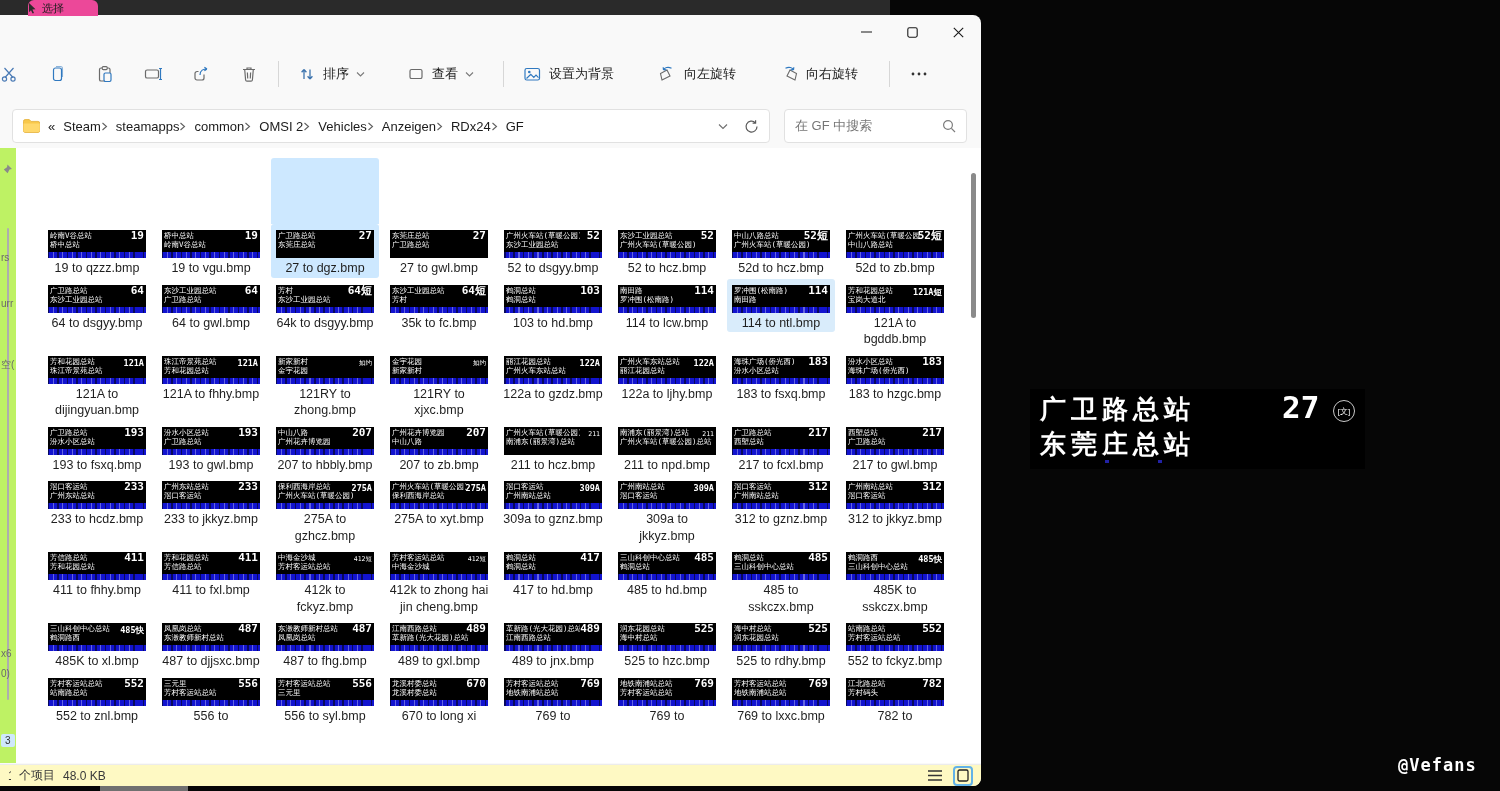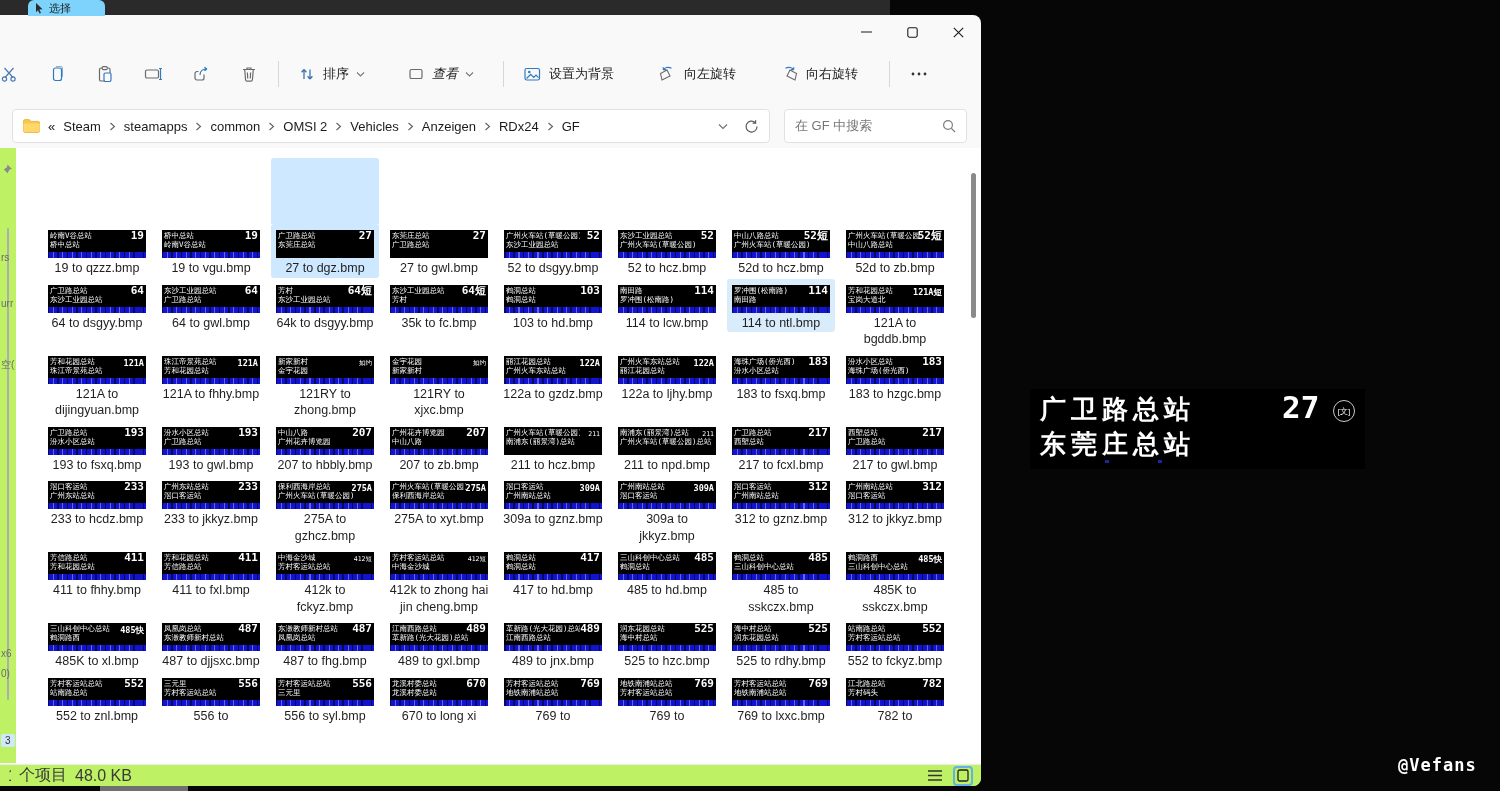--- a/index.html
+++ b/index.html
@@ -1,38 +1,38 @@
 <!DOCTYPE html>
 <html><head>
 <meta charset="utf-8">
 <style>
   html,body{margin:0;padding:0;width:1500px;height:791px;overflow:hidden;background:#060606;
     font-family:"Liberation Sans",sans-serif;}
   .abs{position:absolute;}
   
   #topstrip{left:0;top:0;width:890px;height:15px;background:#2a2a2a;}
-  #sniptab{left:28px;top:0;width:70px;height:16px;background:#7dd3fc;border-radius:6px 6px 0 0;
-    display:flex;align-items:center;gap:5px;padding-left:7px;font-size:11px;color:#1c1c1c;z-index:5;}
+  #sniptab{left:28px;top:0;width:70px;height:16px;background:#ec4899;border-radius:6px 6px 0 0;
+    display:flex;align-items:center;gap:5px;font-size:11px;color:#1c1c1c;z-index:5;}
   
   #win{left:0;top:15px;width:981px;height:771px;background:#f9f9f9;border-radius:0 8px 8px 0;
     overflow:hidden;z-index:2;}
   #titlebar{position:absolute;left:0;top:0;right:0;height:36px;}
   .wctrl{position:absolute;top:0;height:34px;width:46px;display:flex;align-items:center;justify-content:center;}
   
   #toolbar{position:absolute;left:0;top:38px;right:0;height:42px;display:flex;align-items:center;gap:10px;}
   .tbtn{width:38px;height:34px;display:flex;align-items:center;justify-content:center;border-radius:4px;flex:0 0 auto;}
   .tdrop{height:34px;display:flex;align-items:center;gap:7px;padding:0 9px;border-radius:4px;
     font-size:13px;color:#1b1b1b;flex:0 0 auto;}
   .tsep{width:1px;height:26px;background:#d7d7d7;flex:0 0 auto;}
   
   #addrrow{position:absolute;left:0;top:89px;right:0;height:44px;display:flex;align-items:center;
     padding:0 14px 0 12px;gap:14px;box-sizing:border-box;}
   #addrbar{width:758px;height:34px;background:#fff;border:1px solid #e1e1e1;border-radius:4px;
     display:flex;align-items:center;padding:0 10px;gap:8px;box-sizing:border-box;font-size:13px;color:#1b1b1b;flex:0 0 auto;}
-  .crumbwrap{display:flex;align-items:center;gap:8px;}
+  .crumbwrap{display:flex;align-items:center;}
   .crumb{white-space:nowrap;}
   #addrright{margin-left:auto;display:flex;align-items:center;gap:16px;}
   #searchbox{flex:1;height:34px;background:#fff;border:1px solid #e1e1e1;border-radius:4px;
     display:flex;align-items:center;justify-content:space-between;padding:0 10px;box-sizing:border-box;
     font-size:13px;color:#767676;}
   
   #content{position:absolute;left:0;top:133px;right:0;height:615px;background:#fff;overflow:hidden;}
   #sliver{position:absolute;left:0;top:0;width:16px;height:100%;background:#bef264;}
   #sliverline{position:absolute;left:7px;top:80px;width:2px;height:472px;background:#aeaeae;border-radius:1px;}
   .frag{position:absolute;left:1px;font-size:10px;color:#6a6a6a;white-space:nowrap;}
@@ -54,22 +54,22 @@
   .tnum.lg{font-size:11px;}
   .tnum.md{font-size:8.5px;top:1px;}
   .tnum.xs{font-size:6.5px;font-weight:normal;top:1px;}
   .strip{position:absolute;left:0;bottom:0;width:100%;height:6px;background:#1213cf;}
   .strip::after{content:"";position:absolute;inset:0;
     background:repeating-linear-gradient(90deg,rgba(0,0,0,.55) 0 1.5px,transparent 1.5px 5px,rgba(255,255,255,.35) 5px 6px,transparent 6px 9.5px);}
   .fname{font-size:12.5px;line-height:16.5px;text-align:center;max-width:100px;color:#1f1f1f;margin-top:2px;word-wrap:break-word;}
   #vscroll{position:absolute;right:2px;top:8px;width:12px;height:600px;}
   #vthumb{position:absolute;left:4px;top:17px;width:5px;height:145px;background:#8a8a8a;border-radius:3px;}
   
-  #statusbar{position:absolute;left:0;bottom:0;right:0;height:22px;border-top:1px solid #ececec;background:#bef264;
-    display:flex;align-items:center;padding:0 8px;box-sizing:border-box;font-size:16px;color:#3a3a3a;gap:8px;}
+  #statusbar{position:absolute;left:0;bottom:0;right:0;height:22px;border-top:1px solid #ececec;background:#fef9c3;
+    display:flex;align-items:center;padding:0 8px;box-sizing:border-box;font-size:12px;color:#3a3a3a;gap:8px;}
   .clipdigit{display:inline-block;width:3px;overflow:hidden;white-space:nowrap;}
   #statusright{margin-left:auto;display:flex;align-items:center;gap:8px;}
   .viewtoggle{width:20px;height:20px;display:flex;align-items:center;justify-content:center;border-radius:4px;box-sizing:border-box;}
   .viewtoggle.active{border:2px solid #62b2e8;}
   
   #preview{left:1030px;top:389px;width:335px;height:80px;background:#000;z-index:3;}
   .pvline{position:absolute;left:10px;color:#fff;font-weight:bold;font-size:26px;letter-spacing:5px;
     font-family:"DejaVu Sans",sans-serif;white-space:nowrap;}
   #pv1{top:3px;} #pv2{top:38px;}
   #pvnum{position:absolute;left:252px;top:0;color:#fff;font-size:31px;font-weight:bold;
@@ -154,21 +154,21 @@
     <div class="tdrop">
       <svg width="18" height="18" viewBox="0 0 18 18">
           <path d="M6 14 V4.5 M6 4.5 L3.6 7.2 M6 4.5 L8.4 7.2" fill="none" stroke="#3d74ae" stroke-width="1.3"></path>
           <path d="M12 4.5 V14 M12 14 L9.6 11.3 M12 14 L14.4 11.3" fill="none" stroke="#3d74ae" stroke-width="1.3"></path>
         </svg>
       <span>排序</span>
       <svg width="9" height="7" viewBox="0 0 9 7">
           <path d="M1 1.5 L4.5 5 L8 1.5" fill="none" stroke="#7a7a7a" stroke-width="1.1"></path>
         </svg>
     </div>
-    <div class="tdrop" style="margin-left:14px;font-style:italic;">
+    <div class="tdrop" style="margin-left:14px;">
       <svg width="18" height="18" viewBox="0 0 18 18">
           <rect x="3" y="4.5" width="12" height="9" rx="1.6" fill="none" stroke="#6a6a6a" stroke-width="1.2"></rect>
         </svg>
       <span>查看</span>
       <svg width="9" height="7" viewBox="0 0 9 7">
           <path d="M1 1.5 L4.5 5 L8 1.5" fill="none" stroke="#7a7a7a" stroke-width="1.1"></path>
         </svg>
     </div>
     <div class="tsep" style="margin-left:10px;"></div>
     <div class="tdrop">

